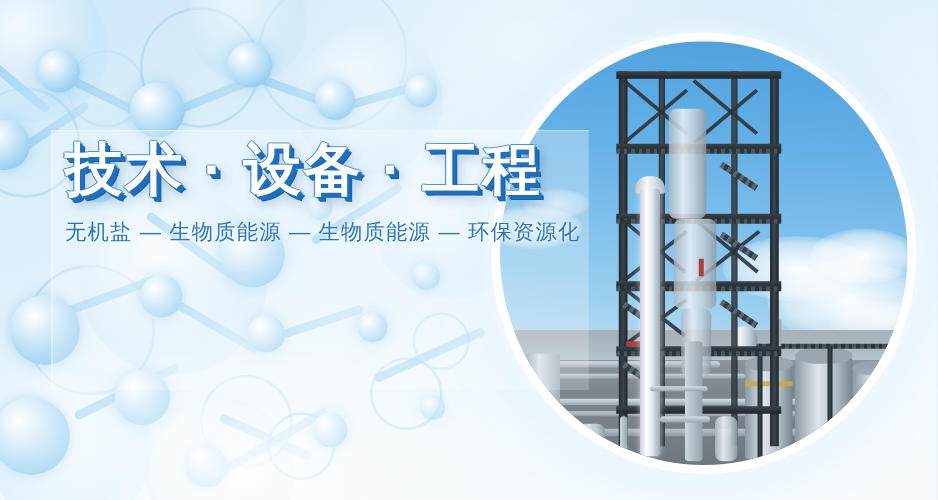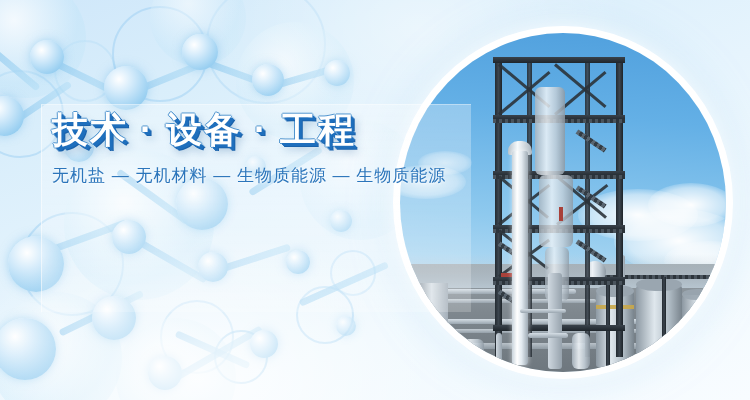--- a/index.html
+++ b/index.html
@@ -159,21 +159,21 @@
     width:420px;
   }
   .hl{
     font-weight:bold;
     color:#ffffff;
     letter-spacing:2px;
     white-space:nowrap;
     line-height:1;
   }
   .hl1{
-    font-size:36px;
+    font-size:46px;
     text-shadow:
       2px 2px 0 #1f6fbd, 3px 3px 0 #1f6fbd, 4px 4px 0 #1a62ab,
       -1px 0 0 #4f94cf, 0 -1px 0 #4f94cf, 1px 0 0 #4f94cf, 0 1px 0 #4f94cf,
       5px 6px 9px rgba(20,80,140,.35);
   }
   .hl2{
     font-size:50px;
     margin-top:6px;
     text-shadow:
       2px 2px 0 #1f6fbd, 3px 3px 0 #1f6fbd, 4px 4px 0 #1a62ab, 5px 5px 0 #1a62ab,
@@ -354,16 +354,16 @@
       <div class="vessel" style="left:172px;top:300px;width:18px;height:36px;opacity:.9;"></div>
       <div class="vessel" style="left:62px;top:306px;width:22px;height:30px;opacity:.85;"></div>
       <div class="pipeV" style="left:96px;top:300px;width:6px;height:36px;"></div>
     </div>
   </div>
 
   <div id="band"></div>
 
   <div id="textBlock">
     <div class="hl hl1">技术 · 设备 · 工程</div>
-    <div id="subCn">无机盐 —  无机材料 — 生物质能源 — 生物质能源</div>
+    <div id="subCn">无机盐 —  生物质能源 — 生物质能源 — 环保资源化</div>
   </div>
 
 </div>
 
 </body></html>

